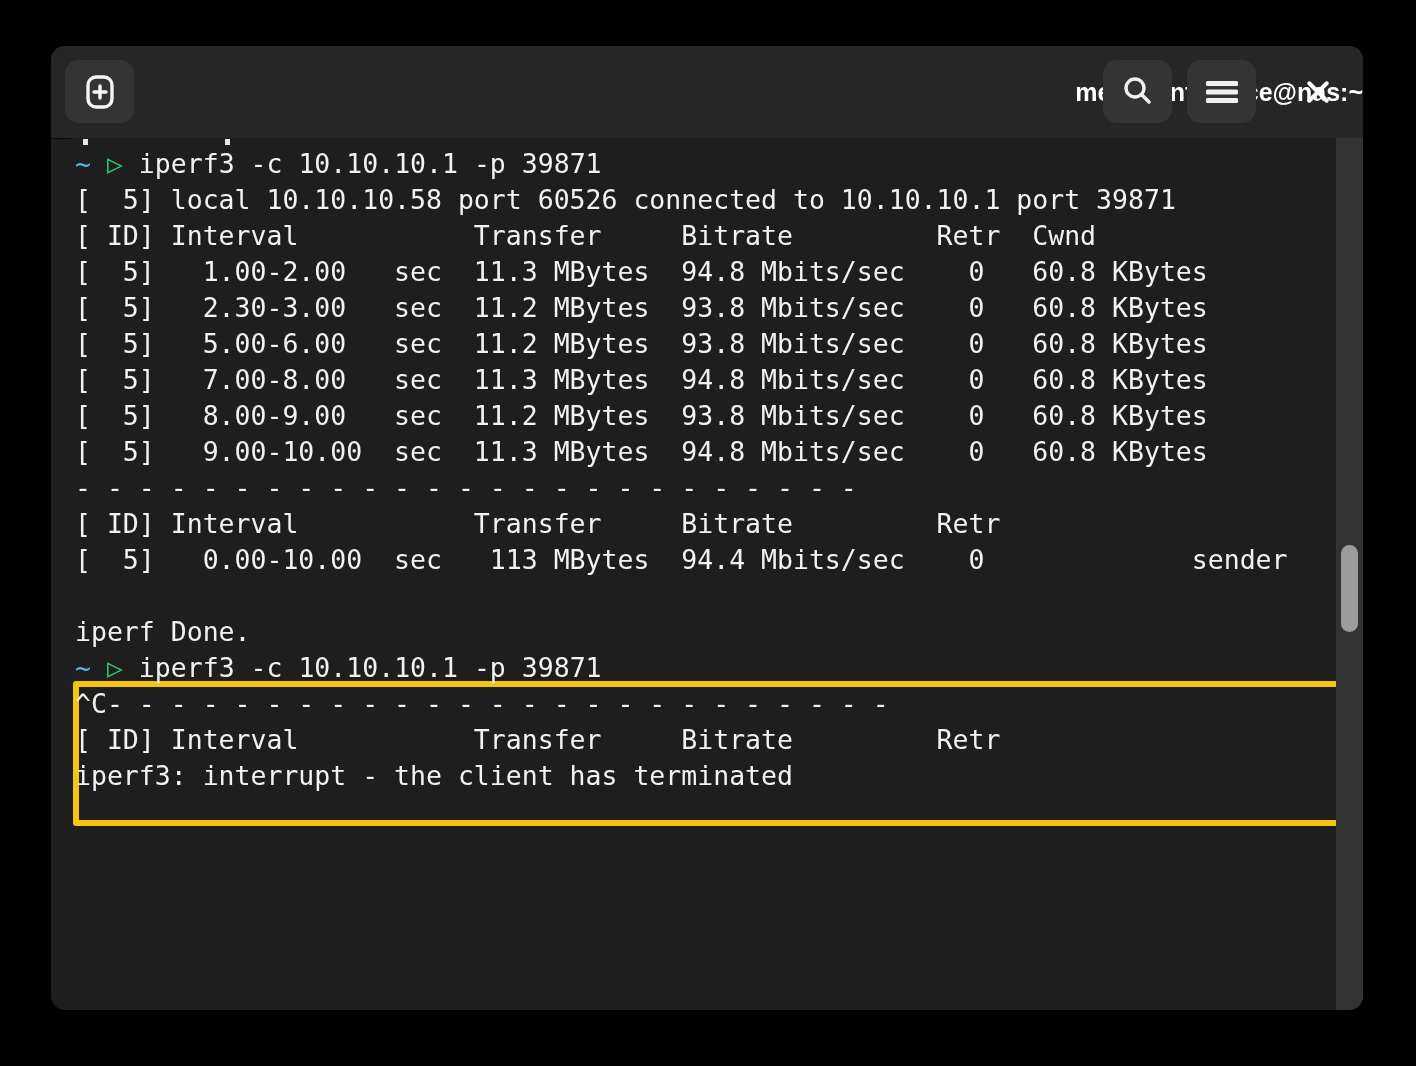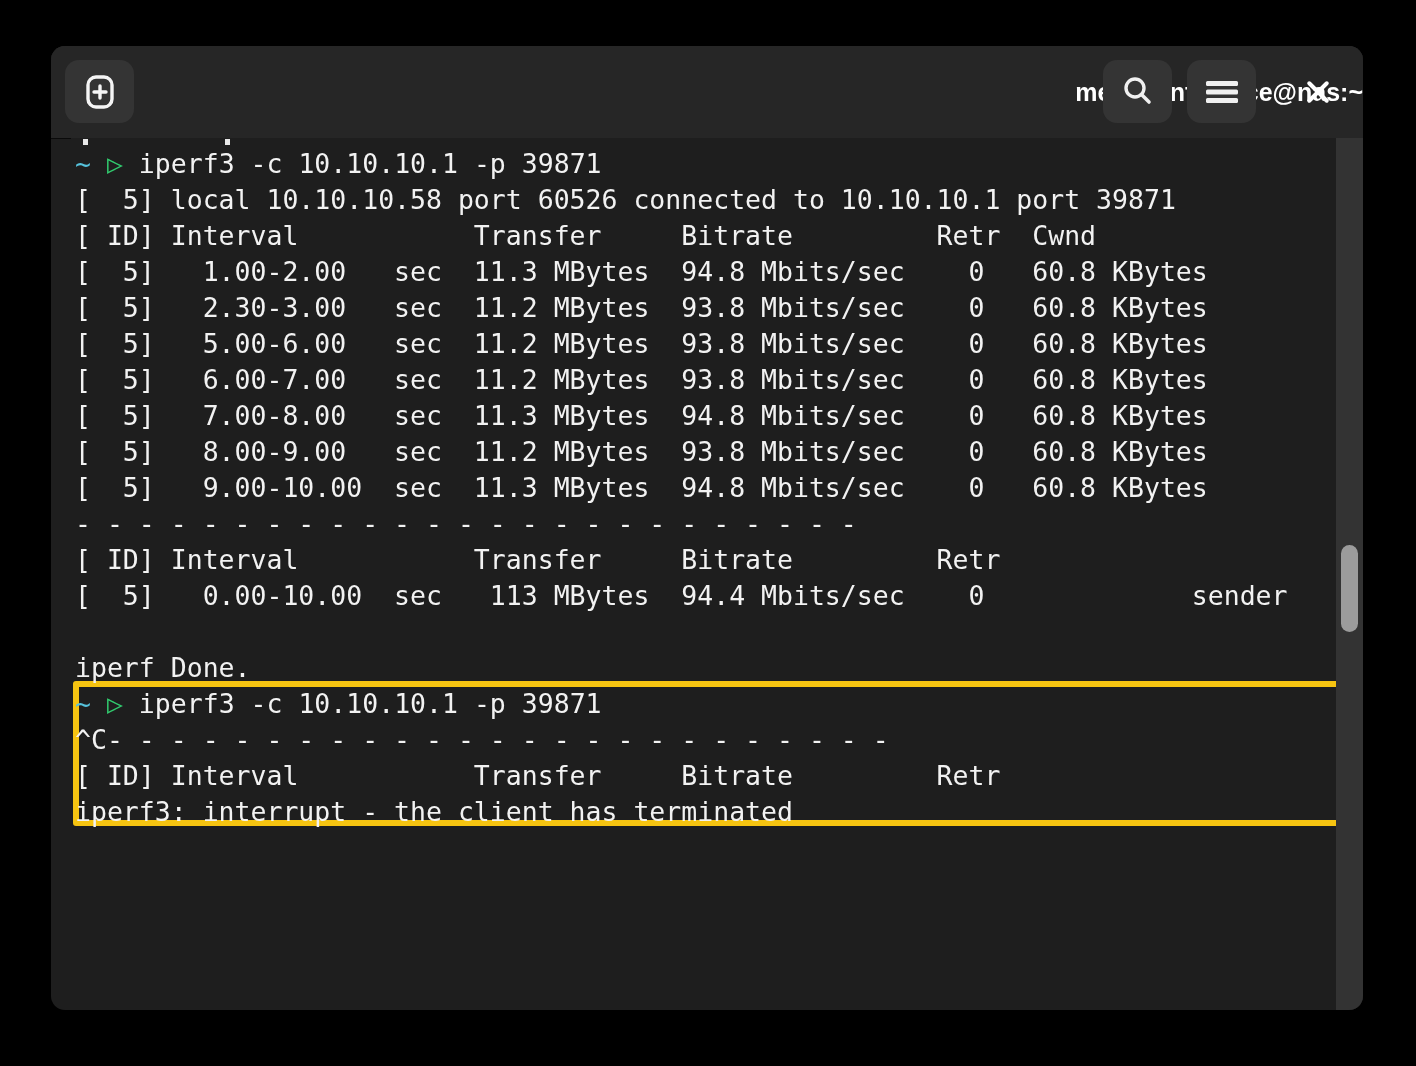--- a/index.html
+++ b/index.html
@@ -88,21 +88,20 @@
 
       <div class="hlbox"></div>
 
       <div class="lines">
           <div class="line"><span class="cyan">~</span><span class="fg"> </span><span class="green">▷</span><span class="fg"> iperf3 -c 10.10.10.1 -p 39871</span></div>
           <div class="line"><span class="fg">[  5] local 10.10.10.58 port 60526 connected to 10.10.10.1 port 39871</span></div>
           <div class="line"><span class="fg">[ ID] Interval           Transfer     Bitrate         Retr  Cwnd</span></div>
           <div class="line"><span class="fg">[  5]   1.00-2.00   sec  11.3 MBytes  94.8 Mbits/sec    0   60.8 KBytes</span></div>
           <div class="line"><span class="fg">[  5]   2.30-3.00   sec  11.2 MBytes  93.8 Mbits/sec    0   60.8 KBytes</span></div>
           <div class="line"><span class="fg">[  5]   5.00-6.00   sec  11.2 MBytes  93.8 Mbits/sec    0   60.8 KBytes</span></div>
-          <div class="line"><span class="fg">[  5]   6.00-7.00   sec  11.2 MBytes  93.8 Mbits/sec    0   60.8 KBytes</span></div>
           <div class="line"><span class="fg">[  5]   7.00-8.00   sec  11.3 MBytes  94.8 Mbits/sec    0   60.8 KBytes</span></div>
           <div class="line"><span class="fg">[  5]   8.00-9.00   sec  11.2 MBytes  93.8 Mbits/sec    0   60.8 KBytes</span></div>
           <div class="line"><span class="fg">[  5]   9.00-10.00  sec  11.3 MBytes  94.8 Mbits/sec    0   60.8 KBytes</span></div>
           <div class="line"><span class="fg">- - - - - - - - - - - - - - - - - - - - - - - - -</span></div>
           <div class="line"><span class="fg">[ ID] Interval           Transfer     Bitrate         Retr</span></div>
           <div class="line"><span class="fg">[  5]   0.00-10.00  sec   113 MBytes  94.4 Mbits/sec    0             sender</span></div>
           <div class="line"></div>
           <div class="line"><span class="fg">iperf Done.</span></div>
           <div class="line"><span class="cyan">~</span><span class="fg"> </span><span class="green">▷</span><span class="fg"> iperf3 -c 10.10.10.1 -p 39871</span></div>
           <div class="line"><span class="fg">^C- - - - - - - - - - - - - - - - - - - - - - - - -</span></div>

